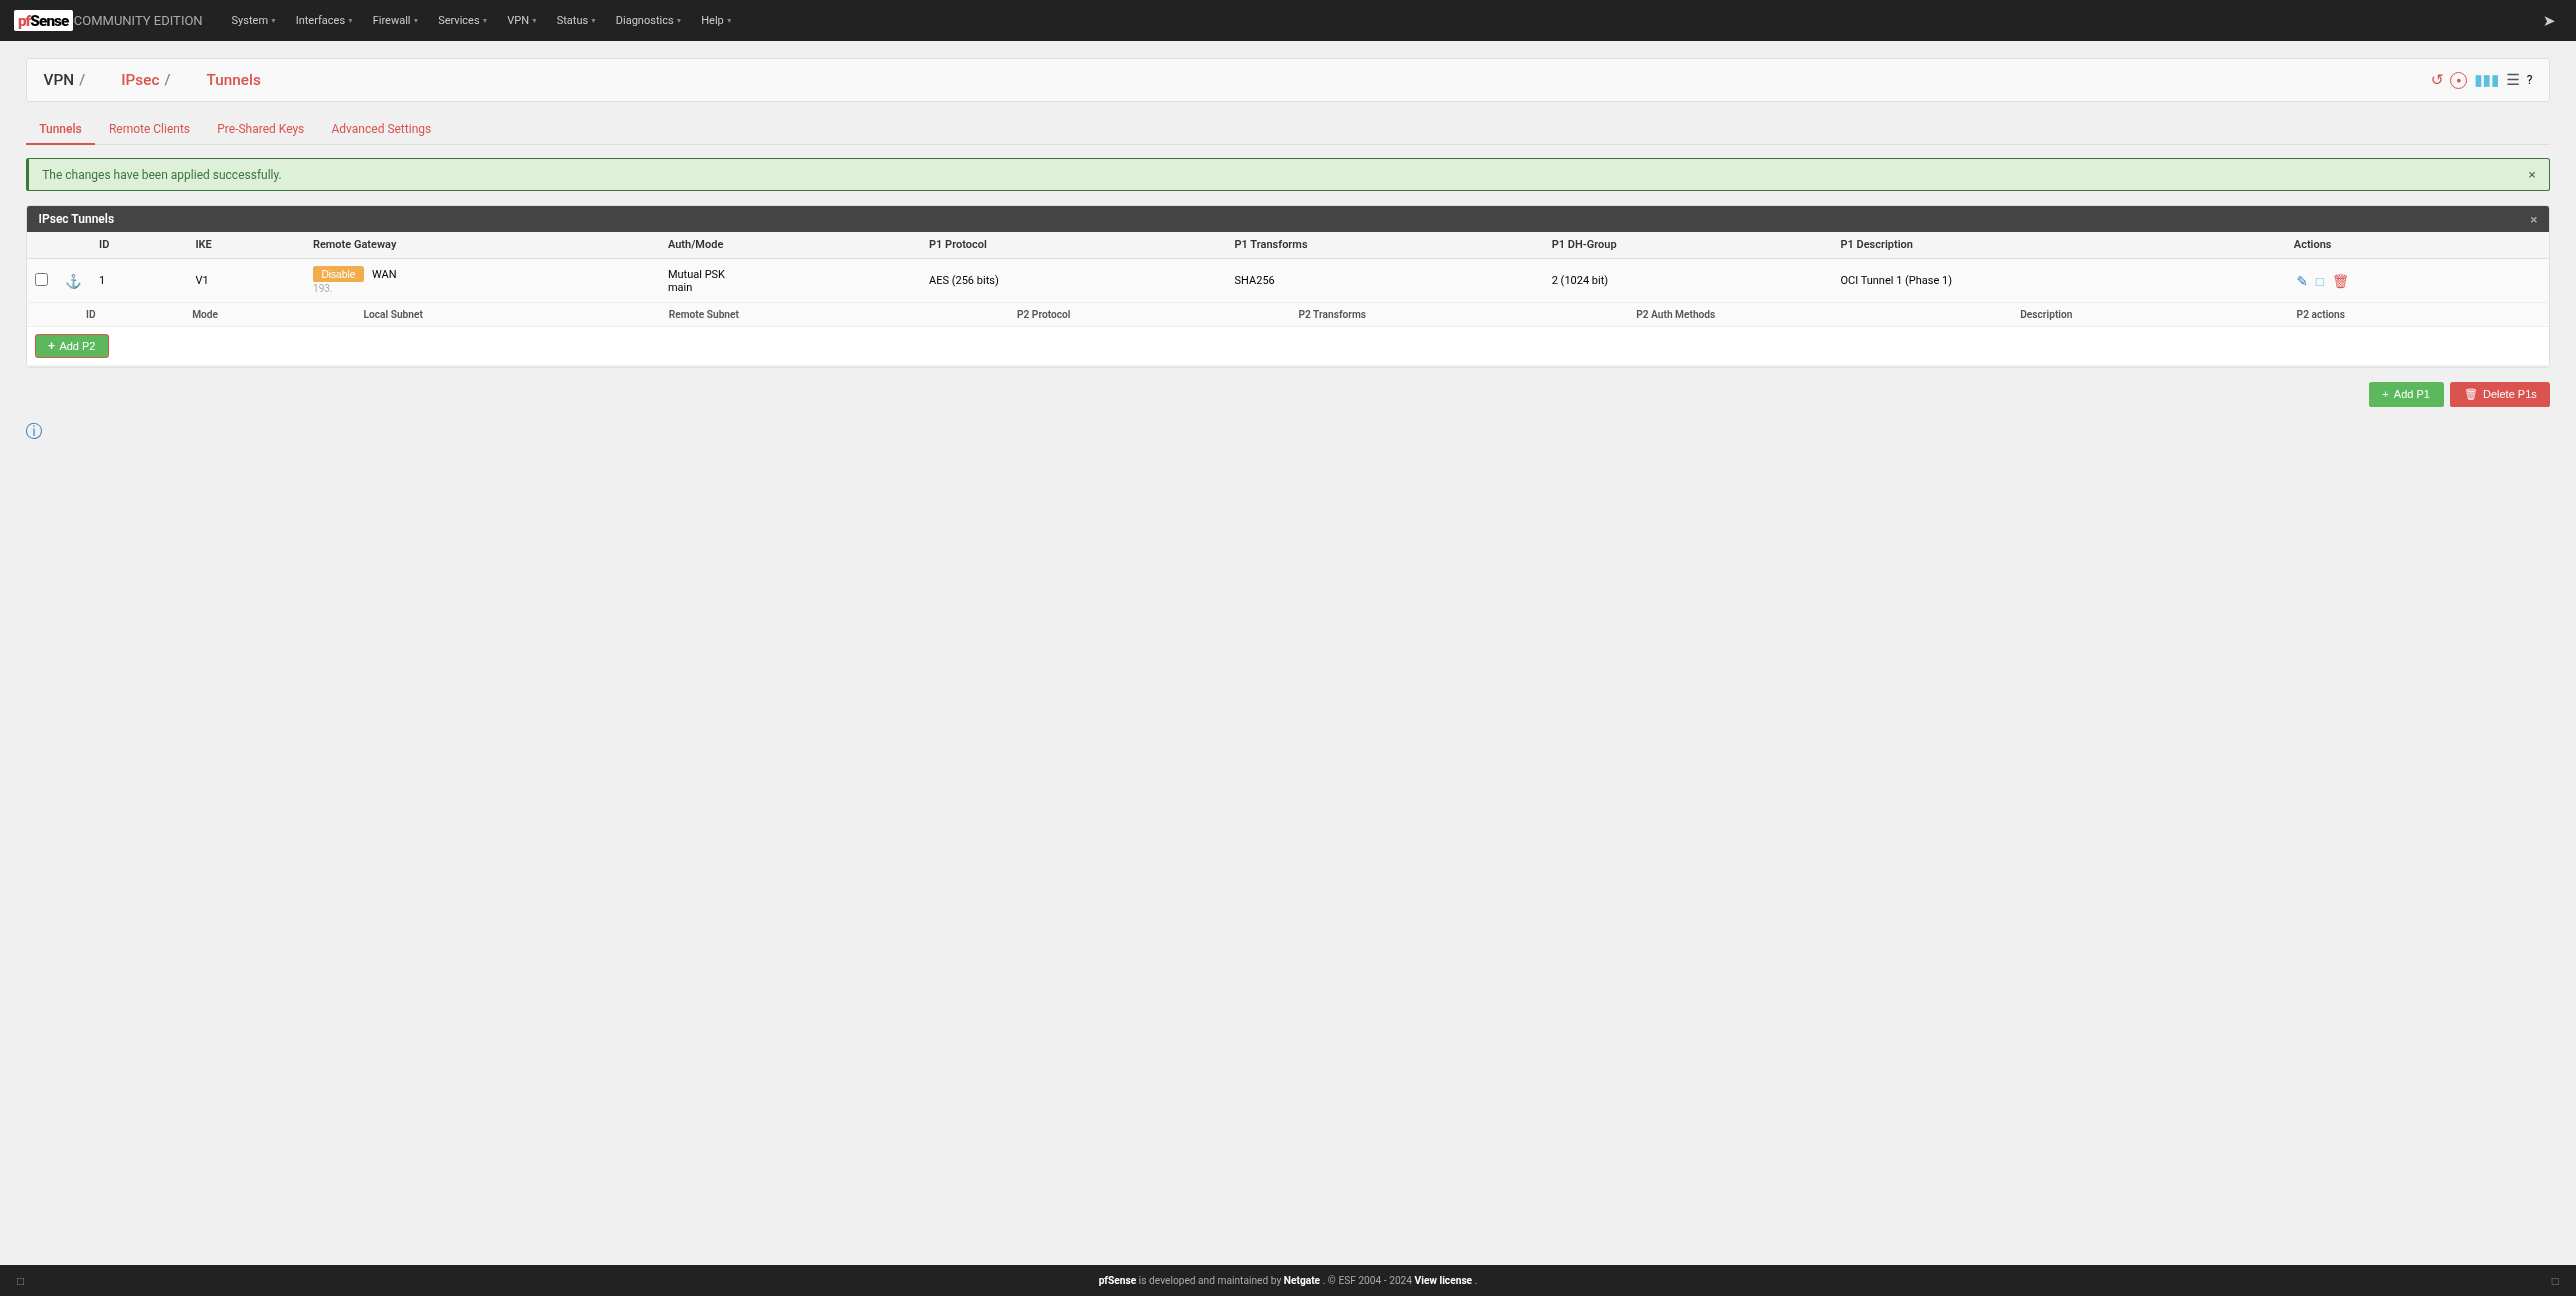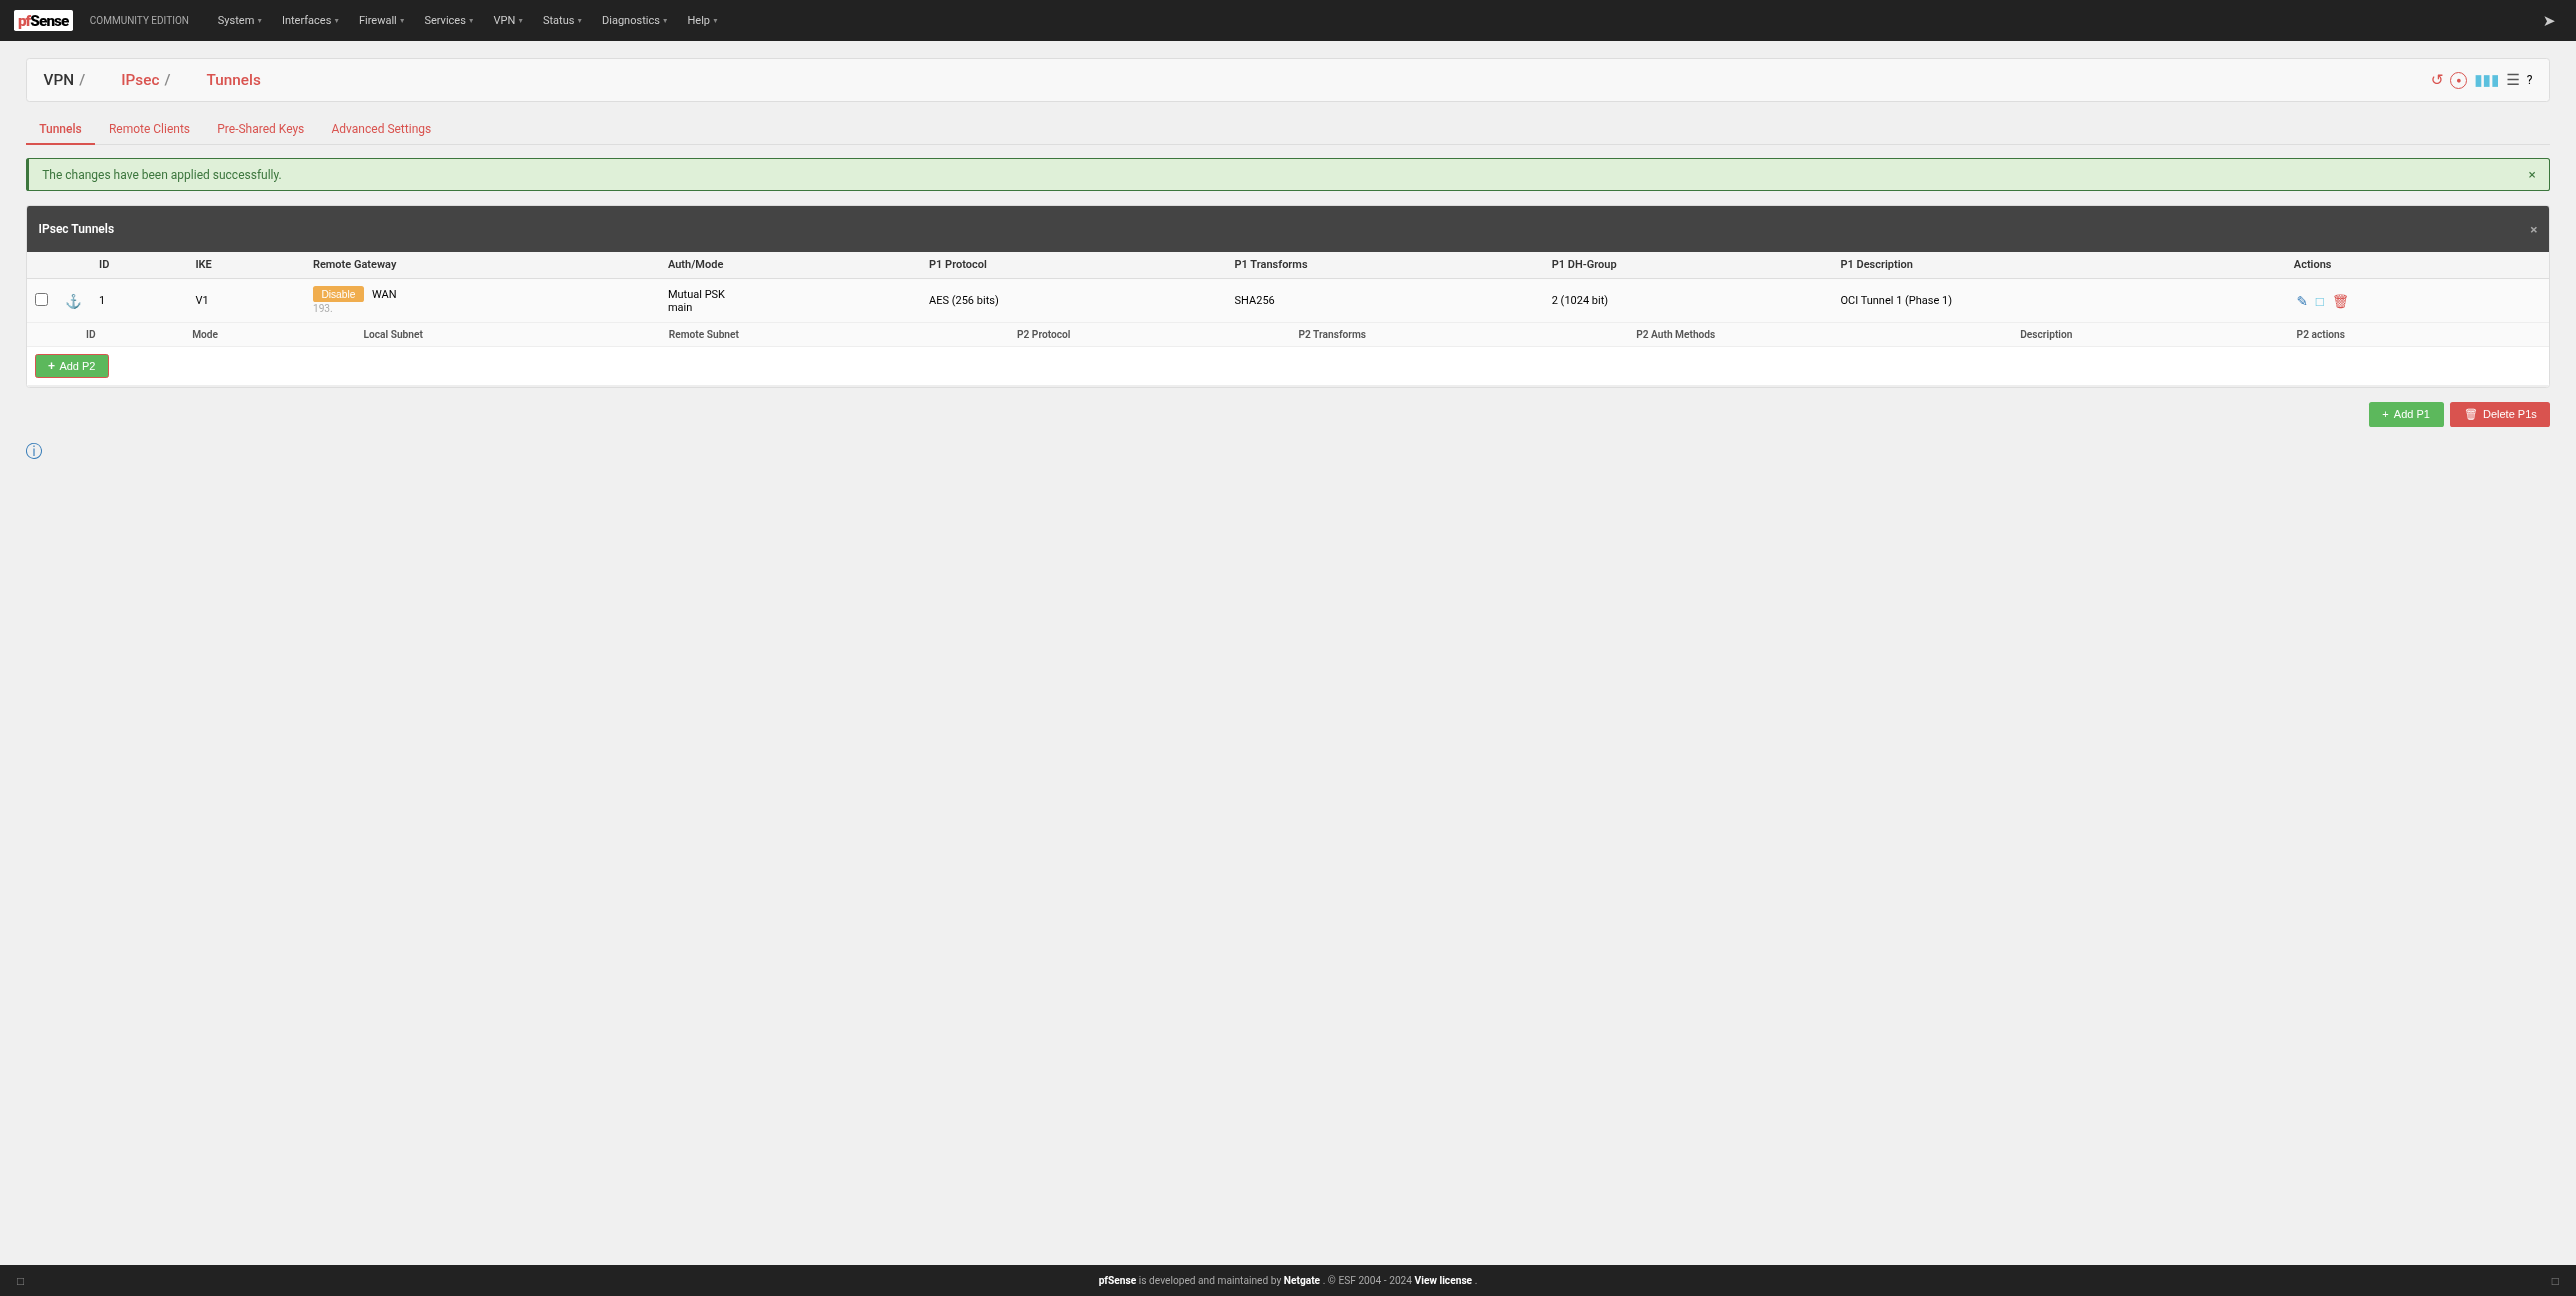--- a/index.html
+++ b/index.html
@@ -24,23 +24,23 @@
       background: #fff;
       color: #000;
       font-weight: 900;
       font-size: 15.3px;
       padding: 1.7px 4.3px;
       border-radius: 1.7px;
       letter-spacing: -0.9px;
     }
     .navbar-brand .logo-box span { color: #d9534f; }
     .navbar-brand .edition {
-      font-size: 10px;
+      font-size: 13px;
       color: #aaa;
-      margin-left: 17px;
+      margin-left: 1px;
       line-height: 1.2;
       text-transform: uppercase;
     }
     .navbar-menu {
       display: flex;
       align-items: center;
       gap: 3.4px;
       flex: 1;
     }
     .navbar-item {
@@ -151,21 +151,21 @@
     .panel {
       background: #fff;
       border: 0.9px solid #ddd;
       border-radius: 3.4px;
       overflow: hidden;
       margin-bottom: 13.6px;
     }
     .panel-heading {
       background: #444;
       color: #fff;
-      padding: 15px 12px;
+      padding: 5px 12px;
       font-size: 12px;
       font-weight: 600;
       display: flex;
       align-items: center;
       justify-content: space-between;
     }
     .panel-heading .close-x {
       color: #aaa;
       cursor: pointer;
       font-size: 13.6px;

